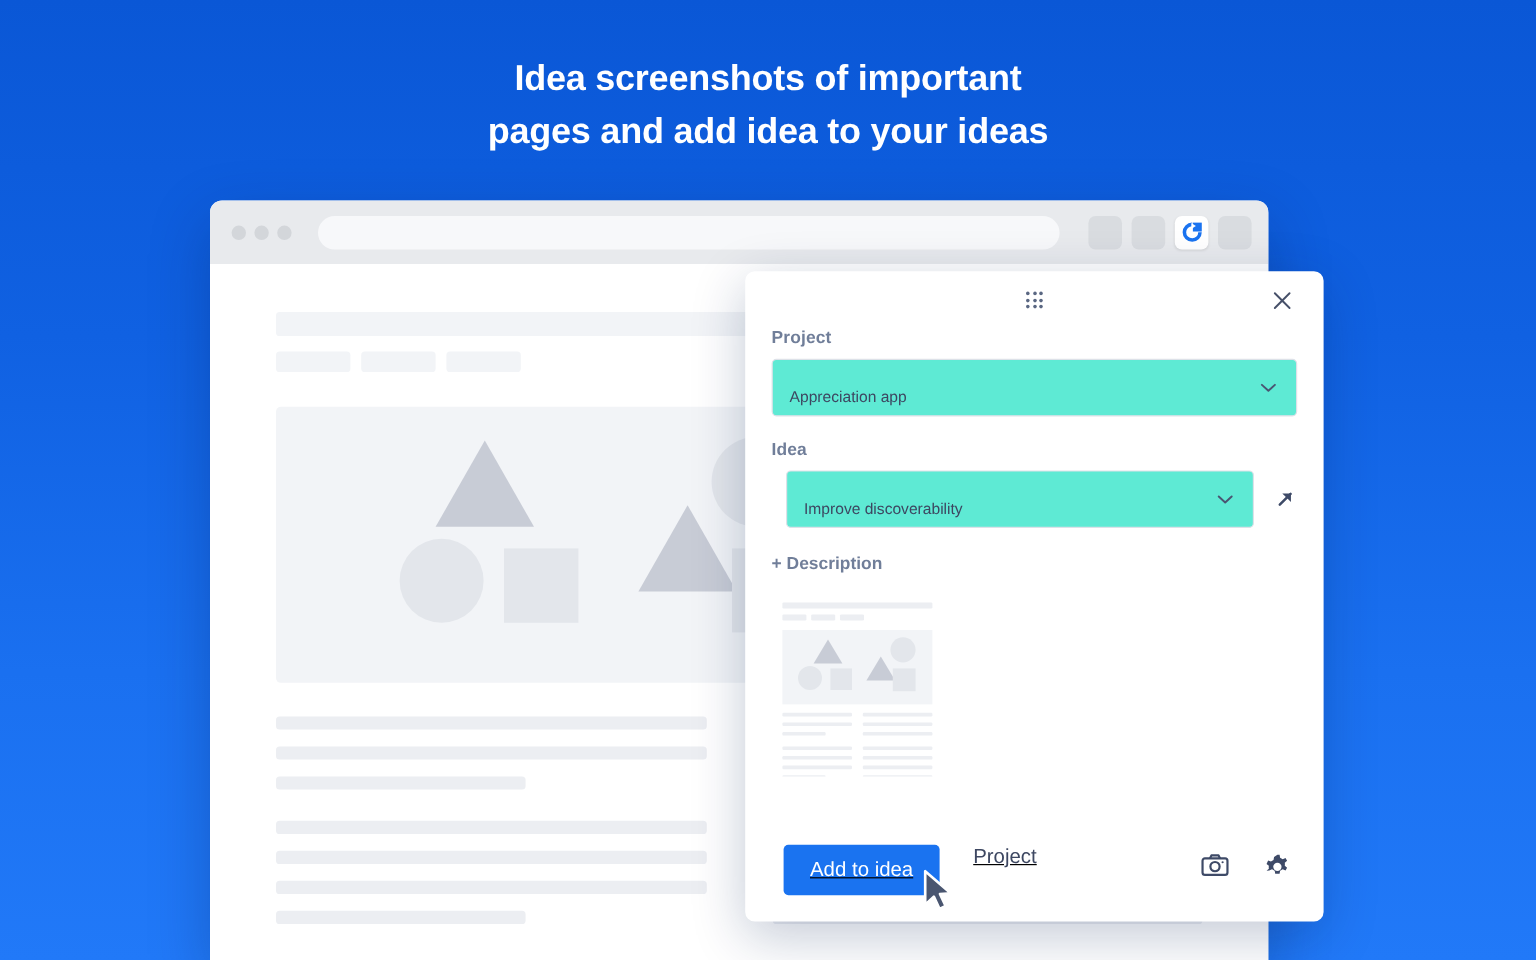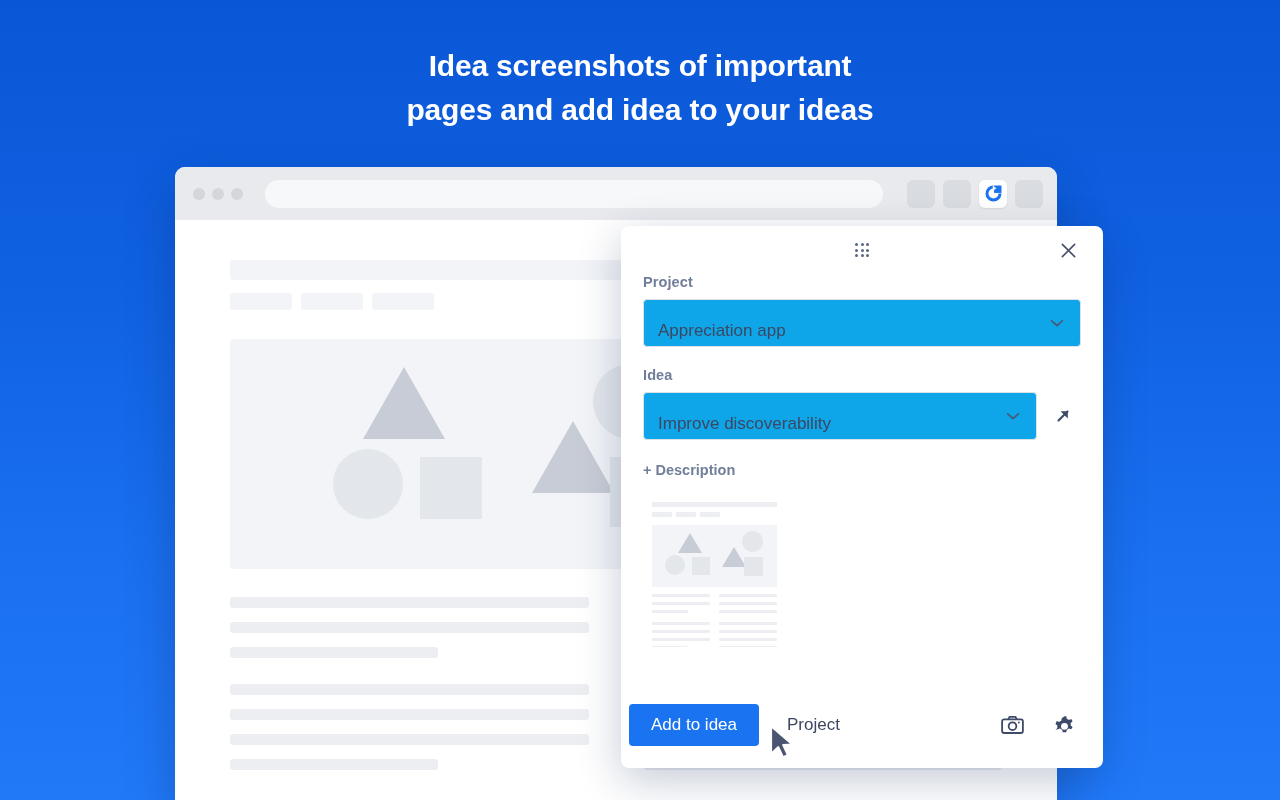--- a/index.html
+++ b/index.html
@@ -201,33 +201,33 @@
   }
 
   .field-label {
     font-size: 14.5px;
     font-weight: bold;
     color: #707e99;
     margin-bottom: 9px;
     letter-spacing: 0.1px;
   }
 
-  .select-row { display: flex; align-items: center; gap: 16px; }
+  .select-row { display: flex; align-items: center; gap: 16px; margin-left: 12px; }
 
   .select-box {
     position: relative;
     height: 48px;
     border: 1px solid #dde1e8;
     border-radius: 4px;
     display: flex;
     align-items: center;
     padding: 15px 42px 0 14px;
-    font-size: 17px;
+    font-size: 13px;
     color: #3d4761;
-    background: #0ea5e9;
+    background: #5eead4;
     cursor: pointer;
   }
   .select-box.full { width: 100%; }
   .select-box.idea { width: 394px; }
 
   .chev {
     position: absolute;
     right: 14px;
     top: 50%;
     transform: translateY(-50%);
@@ -282,26 +282,27 @@
   .t-sq  { position: absolute; background: #e3e6eb; }
   .t-cols { display: flex; gap: 9px; margin-top: 7px; }
   .t-col { flex: 1; }
   .t-line { height: 3px; background: #eceef2; border-radius: 1px; margin-bottom: 5px; }
   .t-line.sh { width: 62%; }
   .t-line.sp { margin-bottom: 9px; }
 
   
   .dlg-actions {
     position: absolute;
-    left: 8px;
+    left: 32px;
     right: 22px;
     bottom: 22px;
     display: flex;
-    align-items: center;
+    align-items: flex-start;
     gap: 18px;
+    text-decoration: underline;
   }
 
   .btn-primary {
     background: #1a73f0;
     color: #ffffff;
     border: none;
     border-radius: 4px;
     height: 42px;
     padding: 0 22px;
     font-size: 17px;

